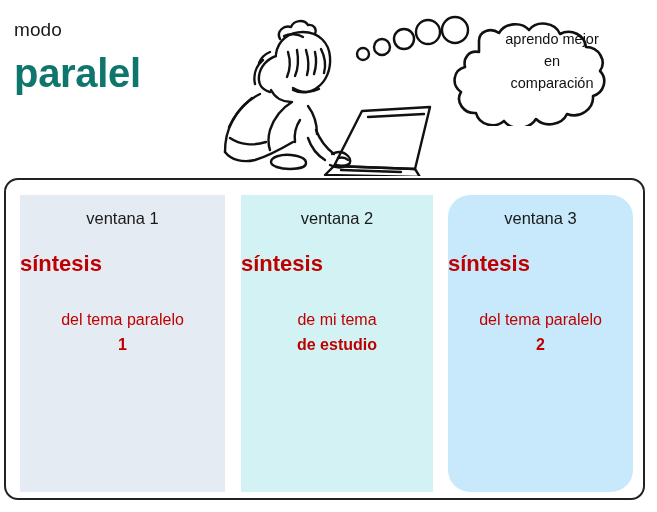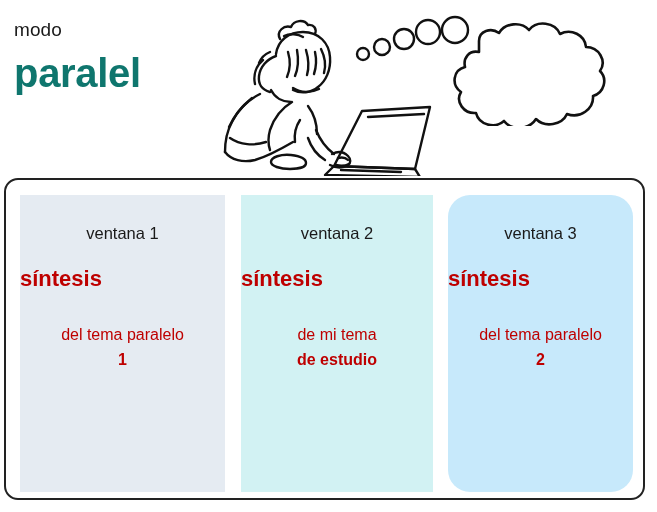--- a/index.html
+++ b/index.html
@@ -98,21 +98,21 @@
     left: 14px;
     top: 15px;
     width: 613px;
     height: 297px;
   }
   .window-col {
     position: absolute;
     top: 0;
     height: 297px;
     box-sizing: border-box;
-    padding-top: 27px;
+    padding-top: 12px;
   }
   #col-0 { left: 0px;   width: 205px; }
   #col-1 { left: 221px; width: 192px; }
   #col-2 { left: 428px; width: 185px; }
 
   .col-title {
     text-align: center;
     font-size: 16.5px;
     line-height: 22px;
     color: #1a1a1a;
@@ -218,20 +218,25 @@
                c9 9 26 6 31 -5
                c13 5 27 -5 26 -18
                c11 -3 15 -17 7 -25
                c7 -10 -1 -24 -14 -24
                c-1 -12 -15 -19 -26 -13
                c-5 -12 -23 -14 -31 -4
                c-8 -9 -24 -7 -30 3
                c-8 -6 -20 -2 -20 8
                z"></path>
     </svg>
+    <div id="thought-bubble-text">
+      <div>aprendo  mejor</div>
+      <div>en</div>
+      <div>comparación</div>
+    </div>
   </div>
 </div>
 
 <div id="panel" style="border-color: rgb(34, 34, 34);">
 
   <div id="columns">
 
     <div class="window-col" id="col-0" style="background: rgb(229, 235, 242);">
       <div class="col-title">ventana 1</div>
       <div class="col-sintesis" style="color: rgb(190, 0, 0);">síntesis</div>

